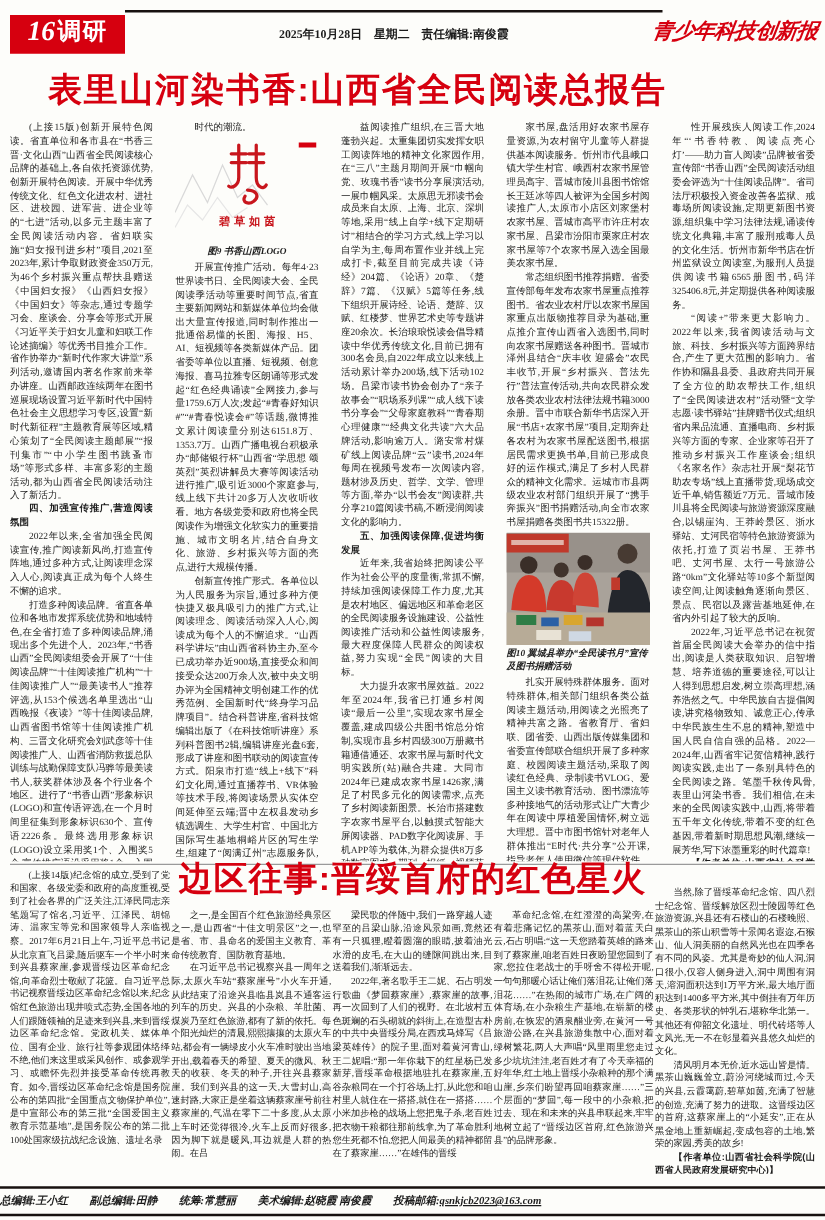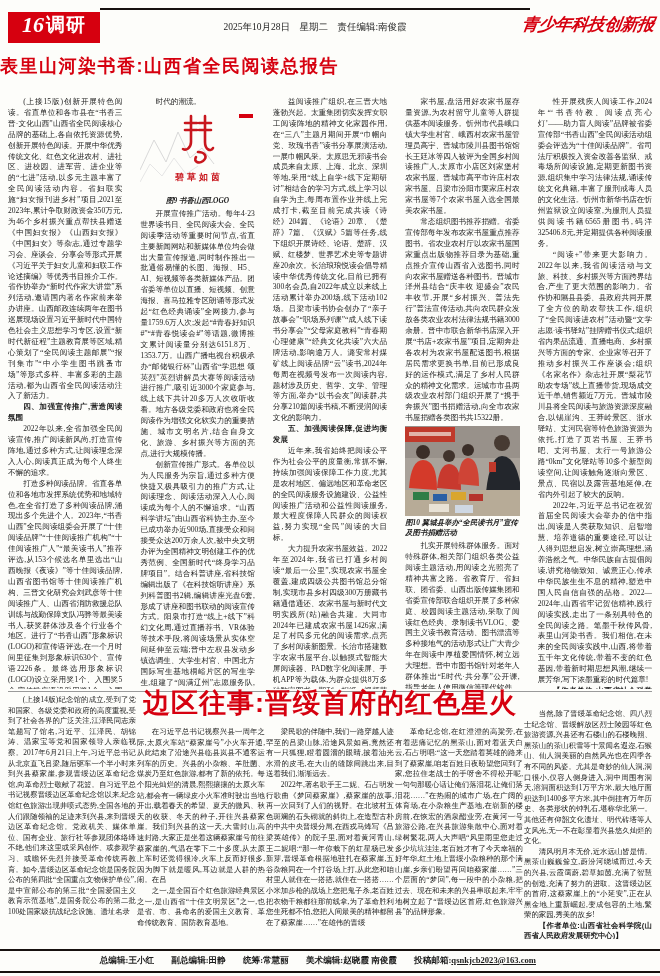--- a/index.html
+++ b/index.html
@@ -4,26 +4,26 @@
 <style>
   html,body{margin:0;padding:0;background:#e8e8e8;}
   .page{position:relative;width:660px;height:976px;margin:0 auto;background:#fdfdfa;overflow:hidden;
         font-family:"Liberation Serif","DejaVu Serif",serif;color:#1c1c1c;}
   
   .toprule{position:absolute;left:100px;top:8px;width:430px;height:2px;background:#17110f;}
   .mastbox{position:absolute;left:8px;top:12px;width:92px;height:31px;background:#d6000f;color:#fff;
            display:flex;align-items:flex-start;justify-content:center;gap:2px;}
   .mastbox .num{font-style:italic;font-weight:bold;font-size:22px;font-family:"Liberation Serif",serif;}
   .mastbox .sec{font-weight:bold;font-size:19px;font-family:"Liberation Sans",sans-serif;letter-spacing:1px;}
-  .dateline{position:absolute;left:150px;top:21px;width:330px;text-align:center;font-size:9.5px;font-weight:normal;}
+  .dateline{position:absolute;left:150px;top:21px;width:330px;text-align:center;font-size:9.5px;font-weight:bold;}
   .papername{position:absolute;right:6px;top:13px;width:148px;text-align:right;color:#d6000f;
              font-size:17px;font-weight:bold;font-style:italic;transform:skewX(-8deg);letter-spacing:-0.5px;}
   
-  .h1{position:absolute;left:0;top:54px;width:572px;color:#d6000f;
-      font-size:18px;font-weight:900;letter-spacing:1.5px;font-family:"Liberation Sans",sans-serif;}
+  .h1{position:absolute;left:0;top:54px;width:572px;text-align:center;color:#d6000f;
+      font-size:27px;font-weight:900;letter-spacing:1.5px;font-family:"Liberation Sans",sans-serif;}
   .cols{position:absolute;left:8px;top:97px;width:644px;height:592px;display:flex;gap:18px;}
   .c{flex:1 1 0;min-width:0;overflow:hidden;font-size:7.6px;line-height:10.9px;text-align:justify;}
   .c p,.c2 p{margin:0;text-indent:2em;}
   .sub{font-weight:bold;font-family:"Liberation Sans",sans-serif;}
   .auth{font-weight:bold;font-family:"Liberation Sans",sans-serif;}
   
   .fig{margin:2px 0;}
   .fig9box{position:relative;height:86px;overflow:hidden;}
   .fig9mark{position:absolute;right:2px;top:6px;width:14px;height:4px;background:#d6000f;}
   .mtn{position:absolute;left:0;top:0;}
@@ -37,21 +37,21 @@
   .div1{position:absolute;left:8px;top:691px;width:644px;border-top:1px solid #9a9a9a;}
   .sec2{position:absolute;left:8px;top:695px;width:644px;height:244px;}
   .h2{position:absolute;left:118px;top:-10px;width:408px;text-align:center;color:#d6000f;
       font-size:27px;font-weight:900;font-family:"Liberation Sans",sans-serif;letter-spacing:1px;z-index:2;}
   .cols2{display:flex;gap:1px;height:100%;}
   .c2{flex:1 1 0;min-width:0;overflow:hidden;font-size:7.4px;line-height:10.6px;text-align:justify;}
   .pt{padding-top:32px;box-sizing:border-box;}
   .pt5{padding-top:14px;box-sizing:border-box;}
   
   .frule1{position:absolute;left:0;top:949px;width:660px;height:2px;background:#17110f;}
-  .ftext{position:absolute;left:0;top:955px;width:536px;text-align:right;font-size:8.6px;font-weight:bold;}
+  .ftext{position:absolute;left:0;top:955px;width:536px;text-align:left;font-size:8.6px;font-weight:bold;font-style:italic;}
   .ftext a{color:#1c1c1c;text-decoration:underline;}
   .frule2{position:absolute;left:0;top:971px;width:660px;height:2px;background:#17110f;}
 </style>
 </head>
 <body>
 
 <div class="page">
 
   <div class="toprule"></div>
   <div class="mastbox">
@@ -149,22 +149,22 @@
 
   <div class="div1"></div>
 
   <div class="sec2">
     <div class="h2">边区往事:晋绥首府的红色星火</div>
     <div class="cols2">
       <div class="c2">
         <p>(上接14版)纪念馆的成立,受到了党和国家、各级党委和政府的高度重视,受到了社会各界的广泛关注,江泽民同志亲笔题写了馆名,习近平、江泽民、胡锦涛、温家宝等党和国家领导人亲临视察。2017年6月21日上午,习近平总书记从北京直飞吕梁,随后驱车一个半小时来到兴县蔡家崖,参观晋绥边区革命纪念馆,向革命烈士敬献了花篮。自习近平总书记视察晋绥边区革命纪念馆以来,纪念馆红色旅游出现井喷式态势,全国各地的人们跟随领袖的足迹来到兴县,来到晋绥边区革命纪念馆。党政机关、媒体单位、国有企业、旅行社等参观团体络绎不绝,他们来这里或采风创作、或参观学习、或瞻怀先烈并接受革命传统再教育。如今,晋绥边区革命纪念馆是国务院公布的第四批“全国重点文物保护单位”,是中宣部公布的第三批“全国爱国主义教育示范基地”,是国务院公布的第二批100处国家级抗战纪念设施、遗址名录</p>
       </div>
       <div class="c2 pt">
+        <p>之一,是全国百个红色旅游经典景区之一,是山西省“十佳文明景区”之一,也是省、市、县命名的爱国主义教育、革命传统教育、国防教育基地。</p>
         <p>在习近平总书记视察兴县一周年之际,太原火车站“蔡家崖号”小火车开通,从此结束了沿途兴县临县岚县不通客运列车的历史。兴县的小杂粮、羊肚菌、煤炭乃至红色旅游,都有了新的依托。每个阳光灿烂的清晨,熙熙攘攘的太原火车站,都会有一辆绿皮小火车准时驶出当地开出,载着春天的希望、夏天的微风、秋天的收获、冬天的种子,开往兴县蔡家崖。我们到兴县的这一天,大雪封山,高速封路,大家正是坐着这辆蔡家崖号前往蔡家崖的,气温在零下二十多度,从太原上车时还觉得很冷,火车上反而好很多,因为脚下就是暖风,耳边就是人群的热闹。在吕</p>
-        <p>之一,是全国百个红色旅游经典景区之一,是山西省“十佳文明景区”之一,也是省、市、县命名的爱国主义教育、革命传统教育、国防教育基地。</p>
       </div>
       <div class="c2 pt">
         <p>梁民歌的伴随中,我们一路穿越人迹罕至的吕梁山脉,沿途风景如画,竟然还有一只狐狸,瞪着圆溜的眼睛,披着油光水滑的皮毛,在大山的缝隙间跳出来,目送着我们,渐渐远去。</p>
         <p>2022年,著名歌手王二妮、石占明发行歌曲《梦回蔡家崖》,蔡家崖的故事,再一次回到了人们的视野。在北坡村五色斑斓的石头砌就的斜街上,在造型古朴的中共中央晋绥分局,在西戎马烽写《吕梁英雄传》的院子里,面对着黄河青山,王二妮唱:“那一年你栽下的红星杨已发新芽,晋绥革命根据地驻扎在蔡家崖,五谷杂粮同在一个打谷场上打,从此您和咱村里人就住在一搭搭,就住在一搭搭……小米加步枪的战场上您把鬼子杀,老百姓把衣物干粮都往那前线拿,为了革命胜利您生死都不怕,您把人间最美的精神都留在了蔡家崖……”在雄伟的晋绥</p>
       </div>
       <div class="c2 pt">
         <p>革命纪念馆,在红澄澄的高粱旁,在有着悲痛记忆的黑茶山,面对着蓝天白云,石占明唱:“这一天您踏着英雄的路来到了蔡家崖,咱老百姓日夜盼望您回到了家,您拉住老战士的手呀舍不得松开呢,一句句那暖心话让俺们落泪花,让俺们落泪花……”在热闹的城市广场,在广阔的体育场,在小杂粮生产基地,在崭新的楼房前,在恢宏的酒泉醋业旁,在黄河一号旅游公路,在兴县旅游集散中心,面对着绿树繁花,两人大声唱“风里雨里您走过多少坑坑洼洼,老百姓才有了今天幸福的好年华,红土地上晋绥小杂粮种的那个满山崖,乡亲们盼望再回咱蔡家崖……”三个层面的“梦回”,每一段中的小杂粮,把过去、现在和未来的兴县串联起来,牢牢地树立起了“晋绥边区首府,红色旅游兴县”的品牌形象。</p>
       </div>
       <div class="c2 pt5">
         <p>当然,除了晋绥革命纪念馆、四八烈士纪念馆、晋绥解放区烈士陵园等红色旅游资源,兴县还有石楼山的石楼晚照、黑茶山的茶山积雪等十景闻名遐迩,石猴山、仙人洞美丽的自然风光也在四季各有不同的风姿。尤其是奇妙的仙人洞,洞口很小,仅容人侧身进入,洞中周围有洞天,溶洞面积达到1万平方米,最大地厅面积达到1400多平方米,其中倒挂有万年历史、各类形状的钟乳石,堪称华北第一。其他还有仰韶文化遗址、明代砖塔等人文风光,无一不在彰显着兴县悠久灿烂的文化。</p>

